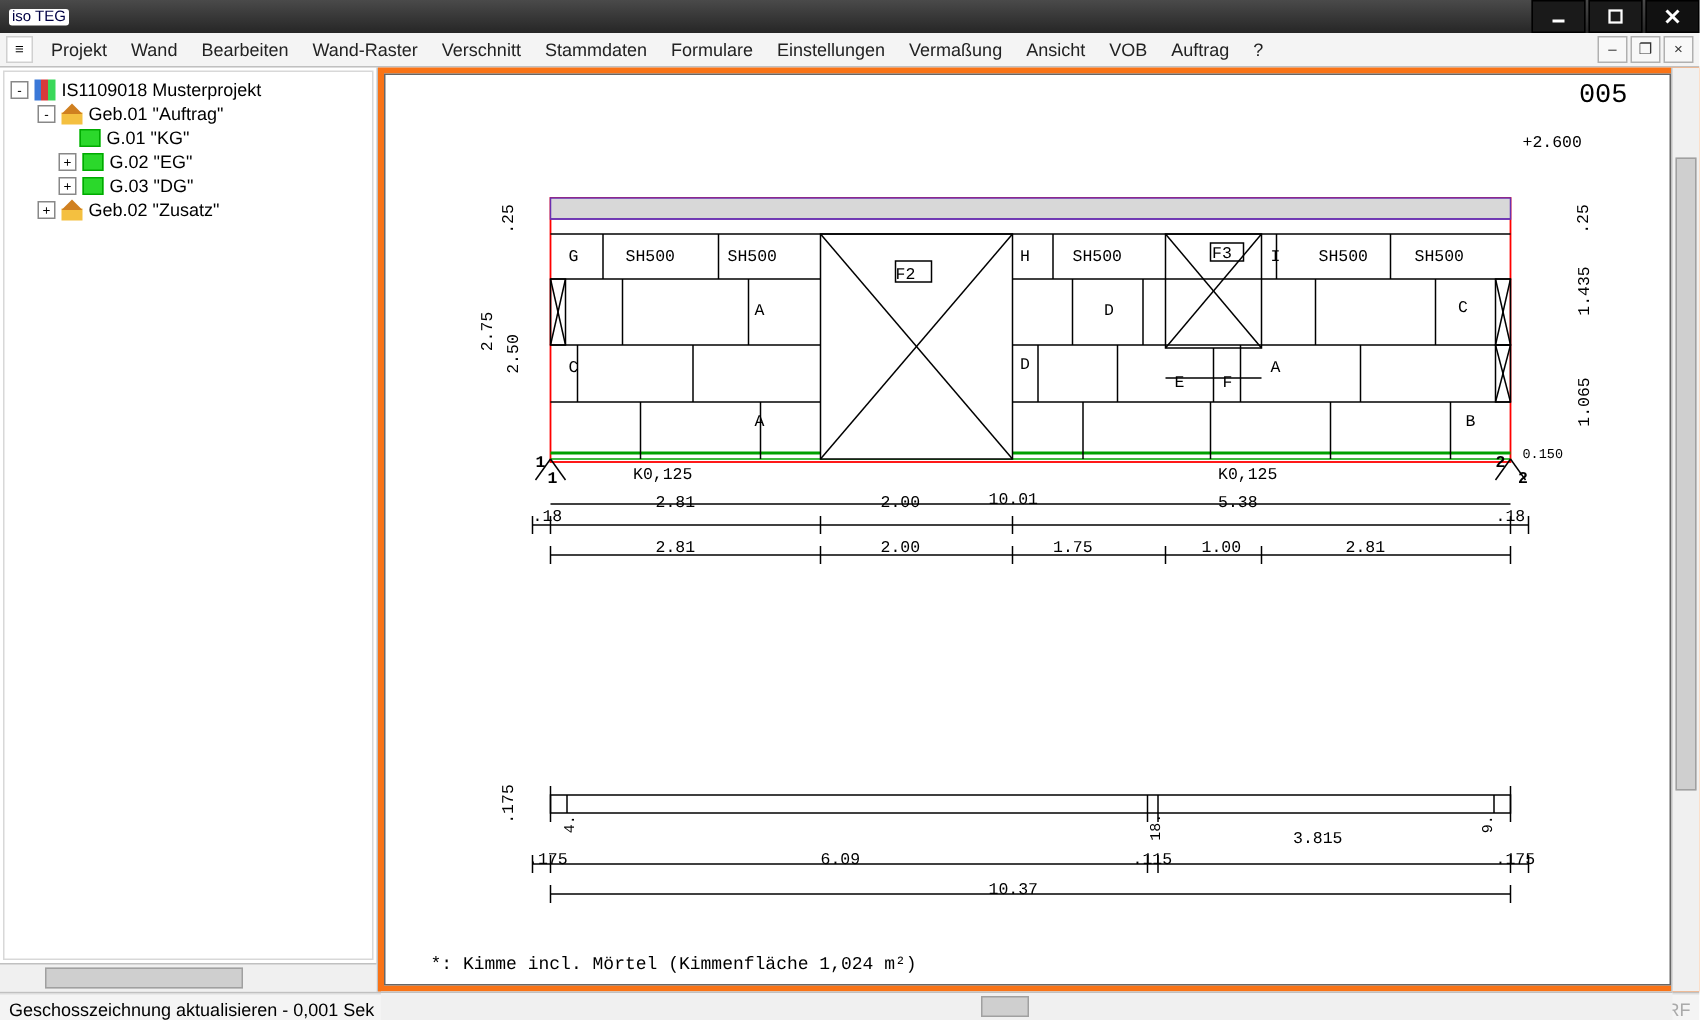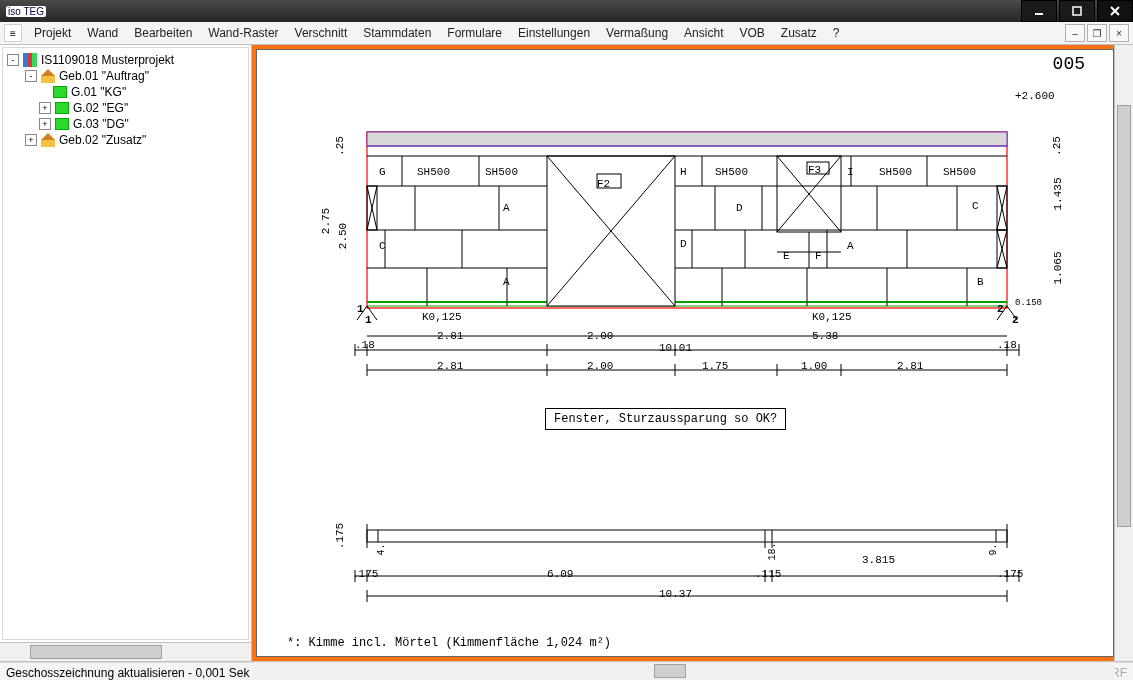--- a/index.html
+++ b/index.html
@@ -222,21 +222,21 @@
     <span class="menu-item">Wand</span>
     <span class="menu-item">Bearbeiten</span>
     <span class="menu-item">Wand-Raster</span>
     <span class="menu-item">Verschnitt</span>
     <span class="menu-item">Stammdaten</span>
     <span class="menu-item">Formulare</span>
     <span class="menu-item">Einstellungen</span>
     <span class="menu-item">Vermaßung</span>
     <span class="menu-item">Ansicht</span>
     <span class="menu-item">VOB</span>
-    <span class="menu-item">Zusatz</span>
+    <span class="menu-item">Auftrag</span>
     <span class="menu-item">?</span>
   </div>
   <div class="menubar-right">
     <div class="mdi-btn">–</div>
     <div class="mdi-btn">❐</div>
     <div class="mdi-btn">×</div>
   </div>
 </div>
 
 <div class="main">
@@ -426,29 +426,28 @@
       <div class="dwg-text" style="position:absolute;left:720px;top:226px">B</div>
 
       <div class="dwg-text" style="position:absolute;left:165px;top:261px">K0,125</div>
       <div class="dwg-text" style="position:absolute;left:555px;top:261px">K0,125</div>
 
       <div class="dwg-text" style="position:absolute;left:98px; top:289px">.18</div>
       <div class="dwg-text" style="position:absolute;left:180px;top:280px">2.81</div>
       <div class="dwg-text" style="position:absolute;left:330px;top:280px">2.00</div>
       <div class="dwg-text" style="position:absolute;left:555px;top:280px">5.38</div>
       <div class="dwg-text" style="position:absolute;left:740px;top:289px">.18</div>
-      <div class="dwg-text" style="position:absolute;left:402px;top:292px">10.01</div>
+      <div class="dwg-text" style="position:absolute;left:402px;top:278px">10.01</div>
 
       <div class="dwg-text" style="position:absolute;left:180px;top:310px">2.81</div>
       <div class="dwg-text" style="position:absolute;left:330px;top:310px">2.00</div>
       <div class="dwg-text" style="position:absolute;left:445px;top:310px">1.75</div>
       <div class="dwg-text" style="position:absolute;left:544px;top:310px">1.00</div>
       <div class="dwg-text" style="position:absolute;left:640px;top:310px">2.81</div>
 
-      <div class="dwg-note-box">Fenster, Sturzaussparung so OK?</div>
 
       <svg width="840" height="130" style="position:absolute;left:10px;top:440px" viewBox="0 0 840 130">
         <rect x="100" y="40" width="640" height="12" fill="none" stroke="#000"></rect>
         <line x1="100" y1="34" x2="100" y2="58" stroke="#000"></line>
         <line x1="740" y1="34" x2="740" y2="58" stroke="#000"></line>
         <line x1="111" y1="40" x2="111" y2="52" stroke="#000"></line>
         <line x1="498" y1="40" x2="498" y2="58" stroke="#000"></line>
         <line x1="505" y1="40" x2="505" y2="58" stroke="#000"></line>
         <line x1="729" y1="40" x2="729" y2="52" stroke="#000"></line>
 

